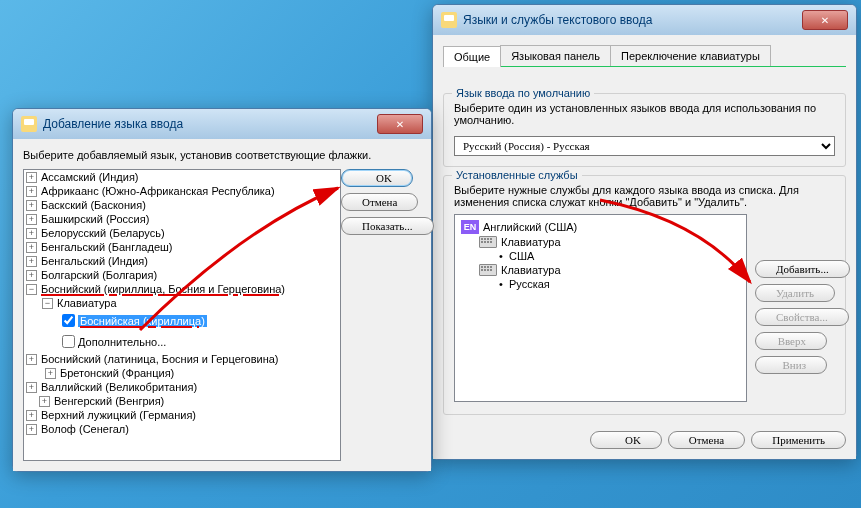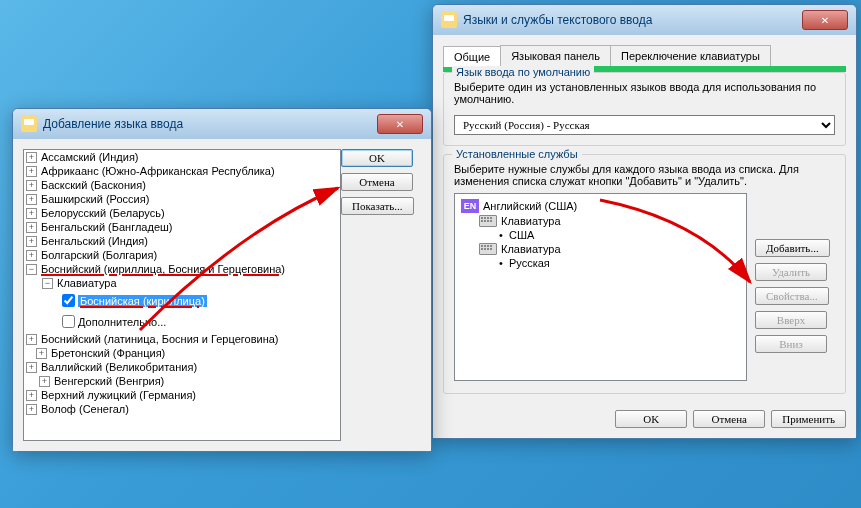--- a/index.html
+++ b/index.html
@@ -2,34 +2,34 @@
 <html><head>
 <meta charset="utf-8">
 <style>
 body{margin:0;font:11px "Segoe UI",Tahoma,sans-serif;background:linear-gradient(135deg,#5bb8e8,#3a9dd8 40%,#2e8cc7);width:861px;height:508px;overflow:hidden;position:relative}
 .window{position:absolute;background:#f0f0f0;border:1px solid #4a7aa8;border-radius:6px;box-shadow:0 4px 20px rgba(0,0,0,.3)}
 .titlebar{background:linear-gradient(#d0e4f5,#a8c8e4);border-radius:5px 5px 0 0;padding:5px 8px;display:flex;align-items:center;color:#003c74;font-size:12px}
 .tb-icon{width:16px;height:16px;margin-right:6px;border-radius:2px;background:#f9d97a;position:relative}
 .tb-icon::before{content:'';position:absolute;left:3px;top:3px;width:10px;height:6px;background:#fff;border-radius:1px}
 .tb-close{margin-left:auto;width:44px;height:18px;background:linear-gradient(#e6a09a,#c0544b);border:1px solid #933;border-radius:3px;color:#fff;display:flex;align-items:center;justify-content:center;font-size:10px;cursor:pointer}
 .body{padding:10px;background:#f0f0f0}
-.tabs{display:flex;border-bottom:6px solid #22c55e;margin-bottom:0}
+.tabs{display:flex;border-bottom:1px solid #22c55e;margin-bottom:26px}
 .tab{padding:4px 10px;border:1px solid #b3b3b3;border-bottom:none;background:#f0f0f0;margin-right:-1px;position:relative;cursor:pointer}
 .tab.active{background:#fff;top:1px}
 .fieldset{border:1px solid #d0d0d0;border-radius:3px;padding:8px 10px 10px;margin-bottom:8px;position:relative}
 .legend{position:absolute;top:-7px;left:8px;background:#f0f0f0;padding:0 4px;color:#003c74}
 .select{width:100%;border:1px solid #7a7a7a;background:#fff;padding:2px 4px;font:11px "Segoe UI";margin-top:6px}
 .tree{border:1px solid #828790;background:#fff;overflow-y:scroll;font-size:11px}
 .tree-item{display:flex;align-items:center;padding:1px 2px;white-space:nowrap}
 .exp{width:9px;height:9px;border:1px solid #8e8e8e;display:flex;align-items:center;justify-content:center;font-size:9px;line-height:1;color:#595959;margin-right:4px;flex-shrink:0;cursor:pointer}
 .exp.minus::before{content:'−'}
 .exp.plus::before{content:'+'}
 .sel{background:#3399ff;color:#fff}
 .underline{text-decoration:underline;text-decoration-color:#d00;text-decoration-thickness:2px}
-.btn{display:block;min-width:72px;padding:2px 10px;border:1px solid #8a8a8a;background:linear-gradient(#fdfdfd,#e4e4e4);border-radius:2px;text-align:center;cursor:pointer;margin-bottom:6px;font:11px "Segoe UI"}
+.btn{display:block;min-width:72px;padding:2px 20px;border:1px solid #8a8a8a;background:linear-gradient(#fdfdfd,#e4e4e4);border-radius:9px;text-align:right;cursor:pointer;margin-bottom:6px;font:11px "Segoe UI"}
 .btn.primary{border-color:#3c7fb1;box-shadow:0 0 0 1px #a0d4f8 inset}
 .btn.disabled{color:#a0a0a0;cursor:default}
 .lang-badge{display:inline-block;width:18px;height:14px;color:#fff;font-size:9px;text-align:center;line-height:14px;margin-right:4px;font-weight:bold}
 .kb-icon{display:inline-block;width:16px;height:10px;background:#ddd;border:1px solid #888;border-radius:1px;margin-right:4px;position:relative}
 .kb-icon::before{content:'';position:absolute;left:1px;top:1px;width:2px;height:2px;background:#888;box-shadow:3px 0 #888,6px 0 #888,9px 0 #888,0 3px #888,3px 3px #888,6px 3px #888,9px 3px #888}
 .arrow{position:absolute;pointer-events:none}
 .btnrow{display:flex;justify-content:flex-end;gap:6px;padding-top:8px}
 .btnrow .btn{margin:0}
 .chk{width:13px;height:13px;margin-right:3px}
 </style>
@@ -90,20 +90,21 @@
 </div>
 </div>
 
 <div class="window" style="left:12px;top:108px;width:418px">
 <div class="titlebar">
  <span class="tb-icon"></span>
  <span>Добавление языка ввода</span>
  <span class="tb-close">✕</span>
 </div>
 <div class="body">
+ <div style="margin-bottom:8px">Выберите добавляемый язык, установив соответствующие флажки.</div>
  <div style="display:flex;">
   <div class="tree" id="tree1" style="flex:1;height:290px">
           <div class="tree-item" style="padding-left: 2px;"><span class="exp plus"></span>Ассамский (Индия)</div>
           <div class="tree-item" style="padding-left: 2px;"><span class="exp plus"></span>Африкаанс (Южно-Африканская Республика)</div>
           <div class="tree-item" style="padding-left: 2px;"><span class="exp plus"></span>Баскский (Баскония)</div>
           <div class="tree-item" style="padding-left: 2px;"><span class="exp plus"></span>Башкирский (Россия)</div>
           <div class="tree-item" style="padding-left: 2px;"><span class="exp plus"></span>Белорусский (Беларусь)</div>
           <div class="tree-item" style="padding-left: 2px;"><span class="exp plus"></span>Бенгальский (Бангладеш)</div>
           <div class="tree-item" style="padding-left: 2px;"><span class="exp plus"></span>Бенгальский (Индия)</div>
           <div class="tree-item" style="padding-left: 2px;"><span class="exp plus"></span>Болгарский (Болгария)</div>
@@ -111,21 +112,21 @@
             <span class="exp minus"></span>
             <span class="underline">Боснийский (кириллица, Босния и Герцеговина)</span>
           </div>
           <div class="tree-item" style="padding-left: 18px;"><span class="exp minus"></span>Клавиатура</div>
           <div class="tree-item" style="padding-left: 34px;">
             <input type="checkbox" checked="" class="chk" style="">
             <span class="sel underline" style="padding:0 2px">Боснийская (кириллица)</span>
           </div>
           <div class="tree-item" style="padding-left: 34px;"><input type="checkbox" class="chk" style="">Дополнительно...</div>
           <div class="tree-item" style="padding-left: 2px;"><span class="exp plus"></span>Боснийский (латиница, Босния и Герцеговина)</div>
-          <div class="tree-item" style="padding-left: 12px;"><span class="exp plus"></span>Бретонский (Франция)</div>
+          <div class="tree-item" style="padding-left: 2px; margin-left: 19px;"><span class="exp plus"></span>Бретонский (Франция)</div>
           <div class="tree-item" style="padding-left: 2px;"><span class="exp plus"></span>Валлийский (Великобритания)</div>
           <div class="tree-item" style="padding-left: 15px;"><span class="exp plus"></span>Венгерский (Венгрия)</div>
           <div class="tree-item" style="padding-left: 2px;"><span class="exp plus"></span>Верхний лужицкий (Германия)</div>
           <div class="tree-item" style="padding-left: 2px;"><span class="exp plus"></span>Волоф (Сенегал)</div>
         </div>
   <div style="width:80px">
    <button class="btn primary">OK</button>
    <button class="btn">Отмена</button>
    <button class="btn">Показать...</button>
   </div>

